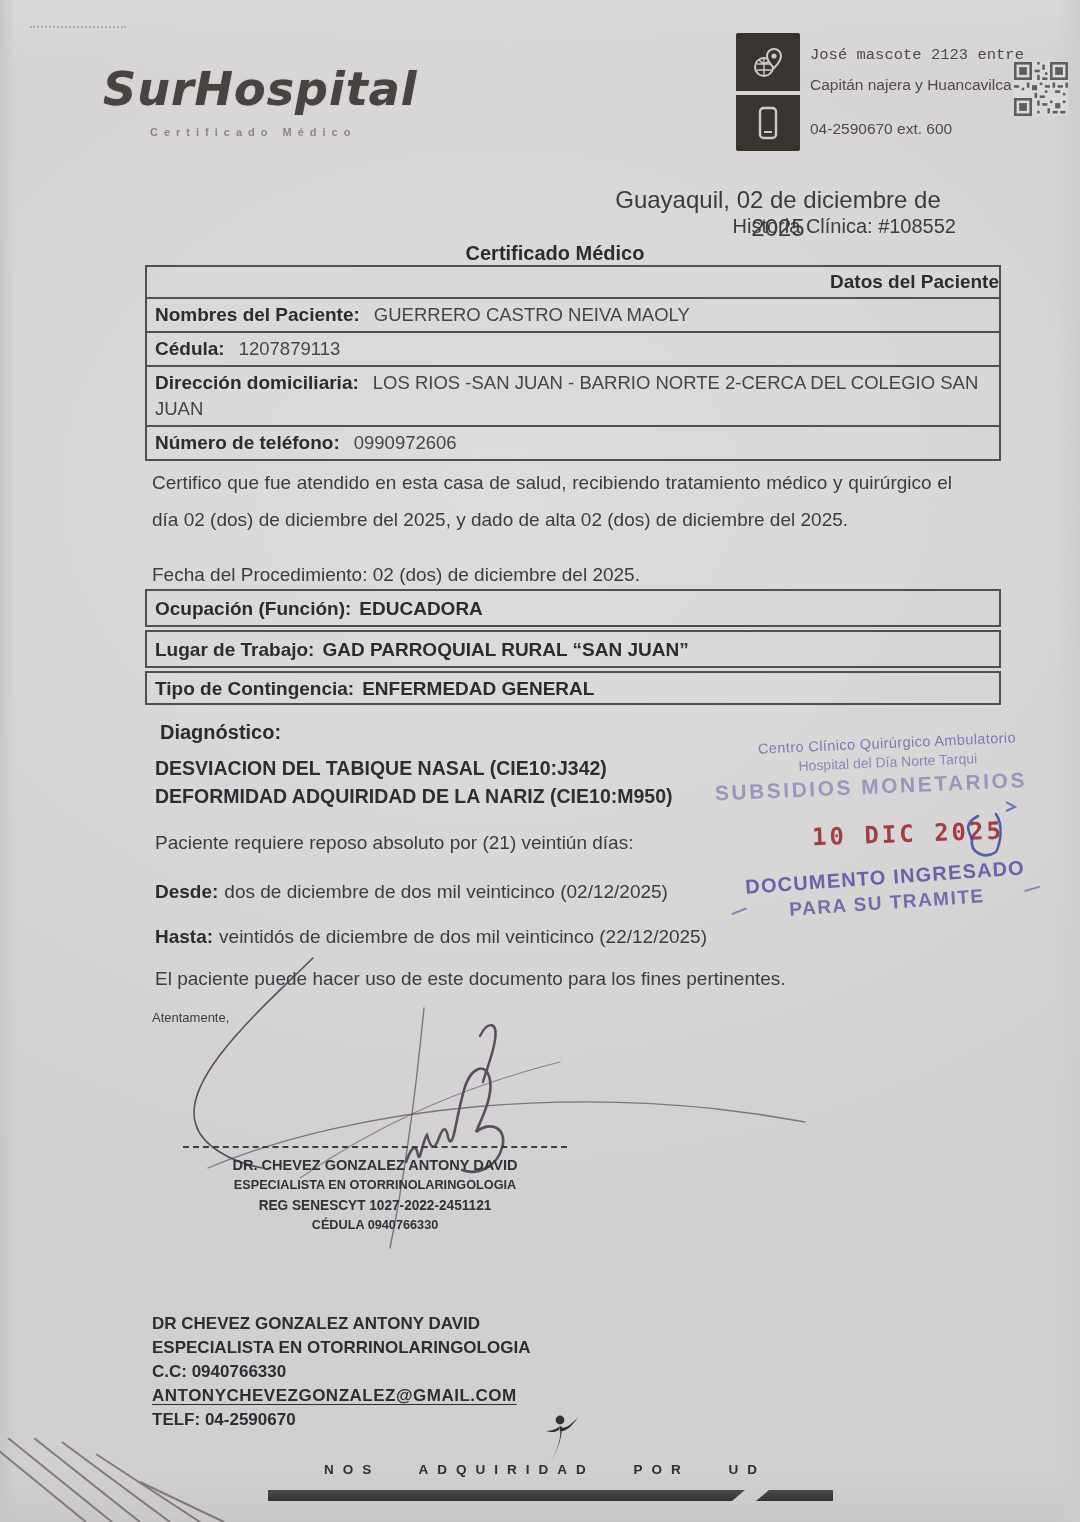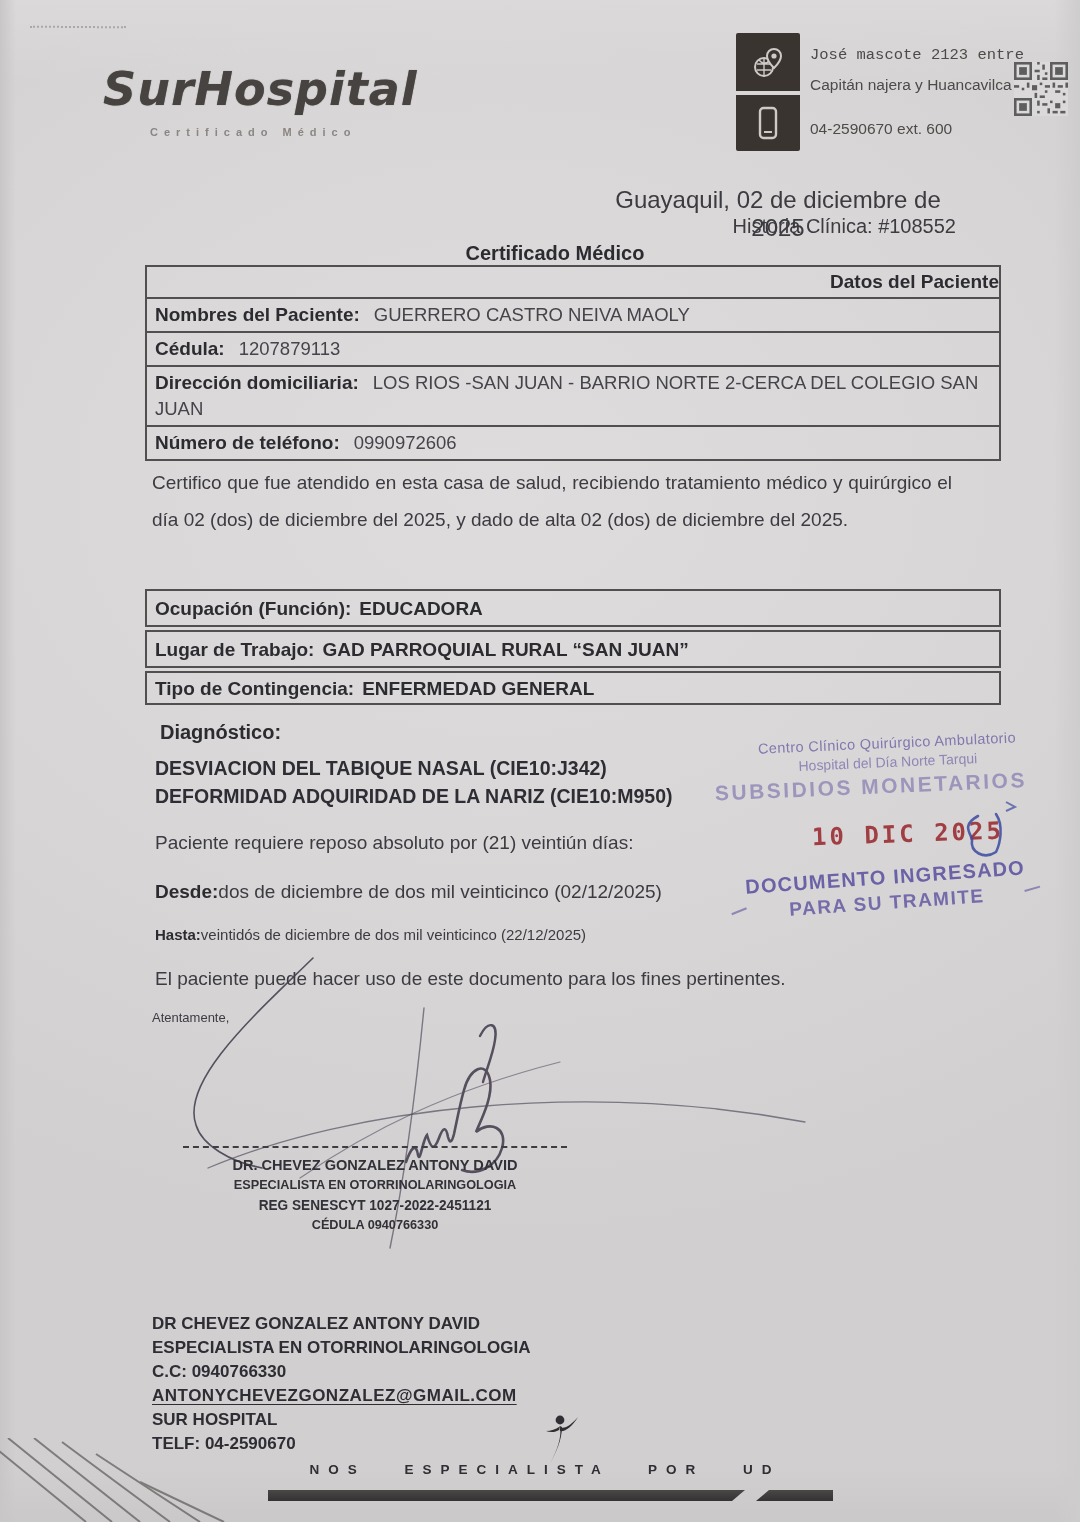--- a/index.html
+++ b/index.html
@@ -46,22 +46,22 @@
     padding-left:8px;font-size:19px;font-weight:700;color:#2c2b30;}
   .box1{top:589px;height:38px;line-height:36px;}
   .box2{top:630px;height:38px;line-height:36px;}
   .box3{top:671px;height:34px;line-height:32px;}
   .boxrow .val{margin-left:8px;}
   .diag-lbl{left:160px;top:721px;font-size:20px;font-weight:700;color:#2c2b30;}
   .diag-line1{left:155px;top:757px;font-size:19.5px;font-weight:700;color:#2e2d33;}
   .diag-line2{left:155px;top:785px;font-size:19.5px;font-weight:700;color:#2e2d33;}
   .rest-line{left:155px;top:832px;font-size:19px;color:#3c3b41;}
   .desde{left:155px;top:881px;font-size:19px;color:#3c3b41;}
-  .hasta{left:155px;top:926px;font-size:15px;color:#3c3b41;}
-  .blbl{font-weight:700;color:#2c2b30;}
+  .hasta{left:155px;top:926px;font-size:19px;color:#3c3b41;}
+  .blbl{font-weight:700;color:#2c2b30;margin-right:6px;}
   .usage{left:155px;top:968px;font-size:19px;color:#3c3b41;}
   .closing{left:152px;top:1010px;font-size:13px;color:#3c3b41;}
   
   .stamp-clinic{left:714px;top:735px;width:348px;transform:rotate(-2.5deg);color:#6d61a6;text-align:center;}
   .stamp-clinic .l1{font-size:14.5px;letter-spacing:.4px;opacity:.8;}
   .stamp-clinic .l2{font-size:14px;margin-top:3px;opacity:.68;}
   .stamp-clinic .l3{font-size:21px;font-weight:700;letter-spacing:2.5px;margin-top:4px;opacity:.55;text-align:left;}
   .stamp-date{left:812px;top:820px;font-family:"DejaVu Sans Mono",monospace;font-size:24px;font-weight:700;
     letter-spacing:3px;color:#9c2e33;transform:rotate(-2deg);opacity:.9;}
   .stamp-doc{left:712px;top:866px;width:348px;transform:rotate(-4deg);color:#5d52a0;text-align:center;}
@@ -174,20 +174,21 @@
     </div>
     <div class="prow">
       <span class="lbl">Dirección domiciliaria:</span><span>LOS RIOS -SAN JUAN - BARRIO NORTE 2-CERCA DEL COLEGIO SAN JUAN</span>
     </div>
     <div class="prow">
       <span class="lbl">Número de teléfono:</span><span>0990972606</span>
     </div>
   </div>
 
   <div class="abs certify">Certifico que fue atendido en esta casa de salud, recibiendo tratamiento médico y quirúrgico el día 02 (dos) de diciembre del 2025, y dado de alta 02 (dos) de diciembre del 2025.</div>
+  <div class="abs fechaproc">Fecha del Procedimiento: 02 (dos) de diciembre del 2025.</div>
 
   <div class="abs boxrow box1">
     <span>Ocupación (Función):</span><span class="val">EDUCADORA</span>
   </div>
   <div class="abs boxrow box3">
     <span>Tipo de Contingencia:</span><span class="val">ENFERMEDAD GENERAL</span>
   </div>
   <div class="abs boxrow box2">
     <span>Lugar de Trabajo:</span><span class="val">GAD PARROQUIAL RURAL  “SAN JUAN”</span>
   </div>
@@ -243,32 +244,31 @@
     <div class="sig-spec">ESPECIALISTA EN OTORRINOLARINGOLOGIA</div>
     <div class="sig-reg">REG SENESCYT  1027-2022-2451121</div>
     <div class="sig-ced">CÉDULA   0940766330</div>
   </div>
 
   <div class="abs contact">
     <div>DR CHEVEZ GONZALEZ ANTONY DAVID</div>
     <div>ESPECIALISTA EN OTORRINOLARINGOLOGIA</div>
     <div>C.C: 0940766330</div>
     <div class="email">ANTONYCHEVEZGONZALEZ@GMAIL.COM</div>
-    <div>SUR HOSPITAL</div>
     <div>TELF: 04-2590670</div>
   </div>
 
   <svg class="abs" style="left:545px;top:1414px" width="40" height="56" viewBox="0 0 40 56">
     <circle cx="15" cy="6" r="4.4" fill="#2f2e33"></circle>
     <path d="M14,12 C18,17 26,11 33,3 C27,13 20,18 15,17 Z" fill="#2f2e33"></path>
     <path d="M14,13 C11,15 6,17 1,17 C6,19 11,18 14,16 Z" fill="#2f2e33"></path>
     <path d="M15,12 C17,24 12,36 5,50 C11,38 17,26 17,13 Z" fill="#2f2e33"></path>
   </svg>
 
-  <div class="abs slogan">NOS ESPECIALISTA POR UD</div>
+  <div class="abs slogan">NOS ADQUIRIDAD POR UD</div>
   <div class="abs bar-main"></div>
   <div class="abs bar-end"></div>
 
   <svg class="abs" style="left:0;top:1438px" width="240" height="84" viewBox="0 0 240 84">
     <g stroke="#55504e" stroke-width="2" opacity=".65">
       <line x1="-12" y1="4" x2="86" y2="84"></line>
       <line x1="8" y1="0" x2="112" y2="84"></line>
       <line x1="34" y1="0" x2="140" y2="84"></line>
       <line x1="62" y1="4" x2="170" y2="84"></line>
       <line x1="96" y1="16" x2="200" y2="84"></line>

